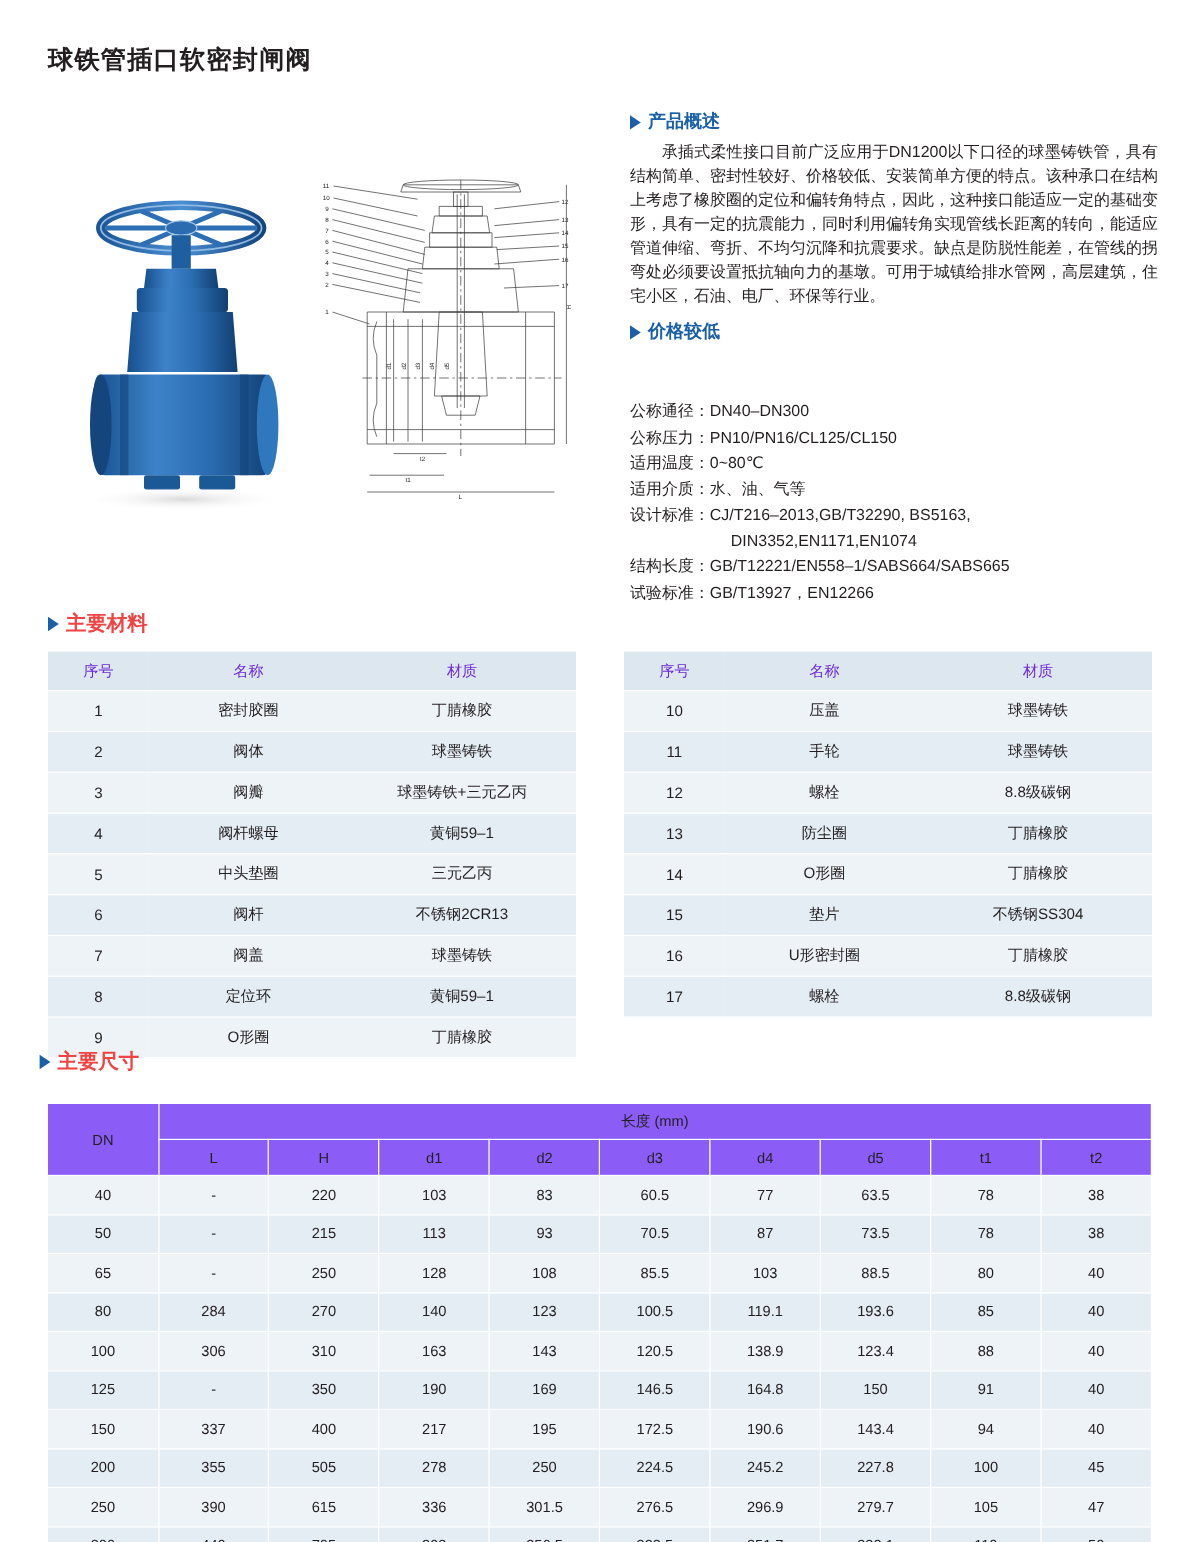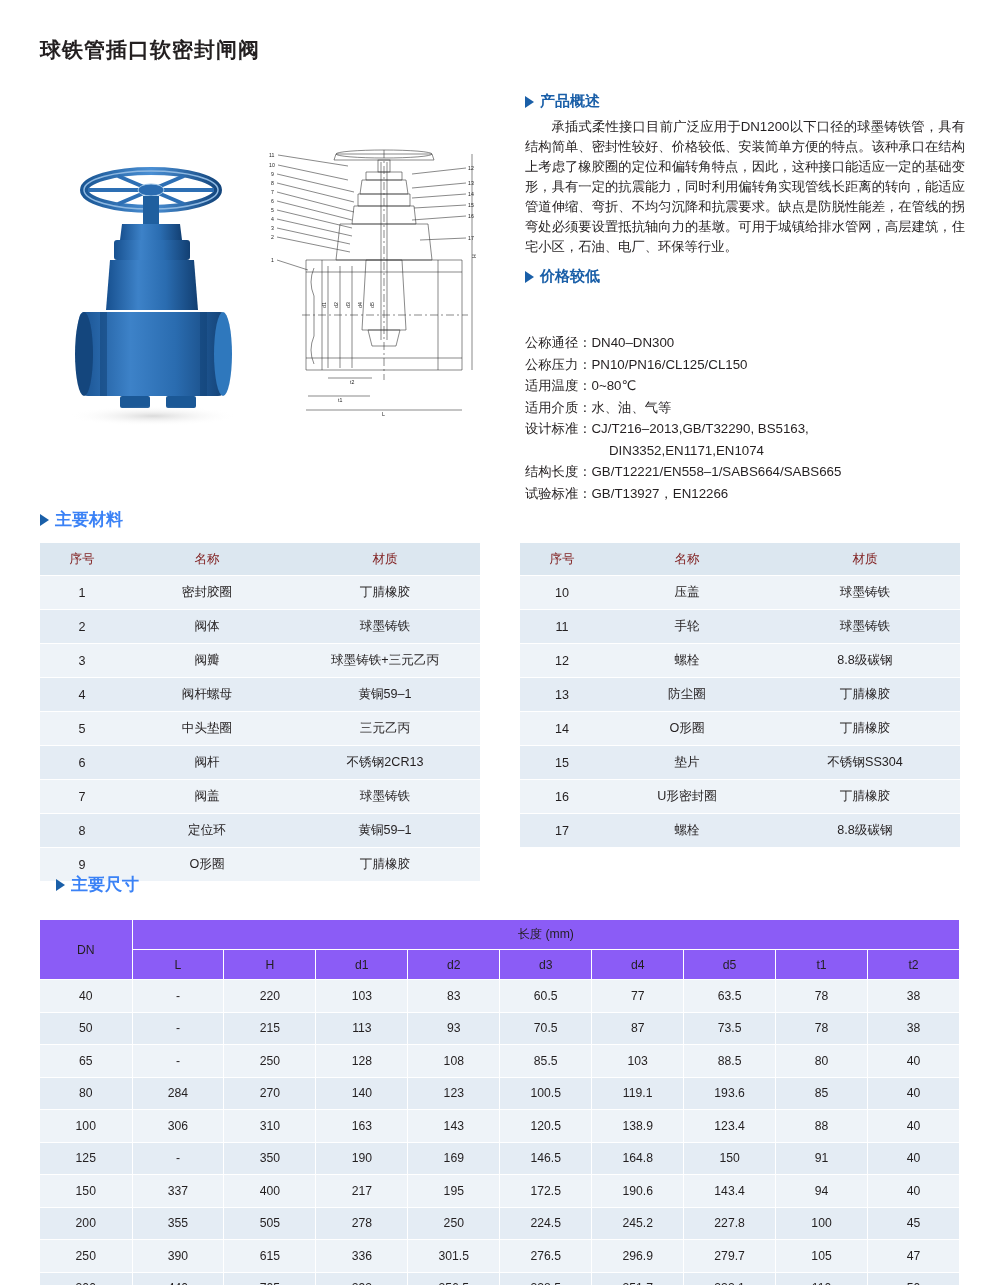--- a/index.html
+++ b/index.html
@@ -42,35 +42,35 @@
     margin:2px 0 10px 0;
   }
   .spec-list{font-size:13.3px;line-height:21.5px;margin-top:46px;}
   .spec-row{display:flex;}
   .spec-label{white-space:nowrap;}
   .spec-val{}
   .spec-cont{padding-left:84px;}
 
   
   .body-head{
-    position:absolute;font-size:17px;color:#3b82f6;font-weight:bold;
+    position:absolute;font-size:17px;color:#ef4444;font-weight:bold;
     display:flex;align-items:center;gap:6px;
   }
   .body-head .tri{
     width:0;height:0;border-left:9px solid #1a5fa8;
     border-top:6px solid transparent;border-bottom:6px solid transparent;
     display:inline-block;
   }
 
   
   table{border-collapse:collapse;font-size:12.6px;}
   .mat-table{position:absolute;width:440px;table-layout:fixed;}
   .mat-table th{
     background:#dce7f0;font-weight:normal;height:30px;
-    border-bottom:1px solid #ffffff;color:#7f1d1d;
+    border-bottom:1px solid #ffffff;color:#6d28d9;
   }
   .mat-table td{
     height:31px;text-align:center;border-bottom:1px solid #ffffff;
     background:#eef3f8;
   }
   .mat-table tr:nth-child(even) td{background:#e4ecf4;}
   .mat-table col.c1{width:84px;}
   .mat-table col.c2{width:166px;}
   .mat-table col.c3{width:190px;}
 
@@ -400,21 +400,21 @@
           <td>丁腈橡胶</td>
         </tr>
       <tr>
           <td>17</td>
           <td>螺栓</td>
           <td>8.8级碳钢</td>
         </tr>
     </tbody>
   </table>
 
-  <div class="body-head" style="left:56px;top:873px;">
+  <div class="body-head" style="left:33px;top:873px;">
     <span class="tri"></span>
     <span>主要尺寸</span>
   </div>
 
   <table class="dim-table">
     <colgroup>
       <col style="width:92px">
         <col>
         <col>
         <col>

